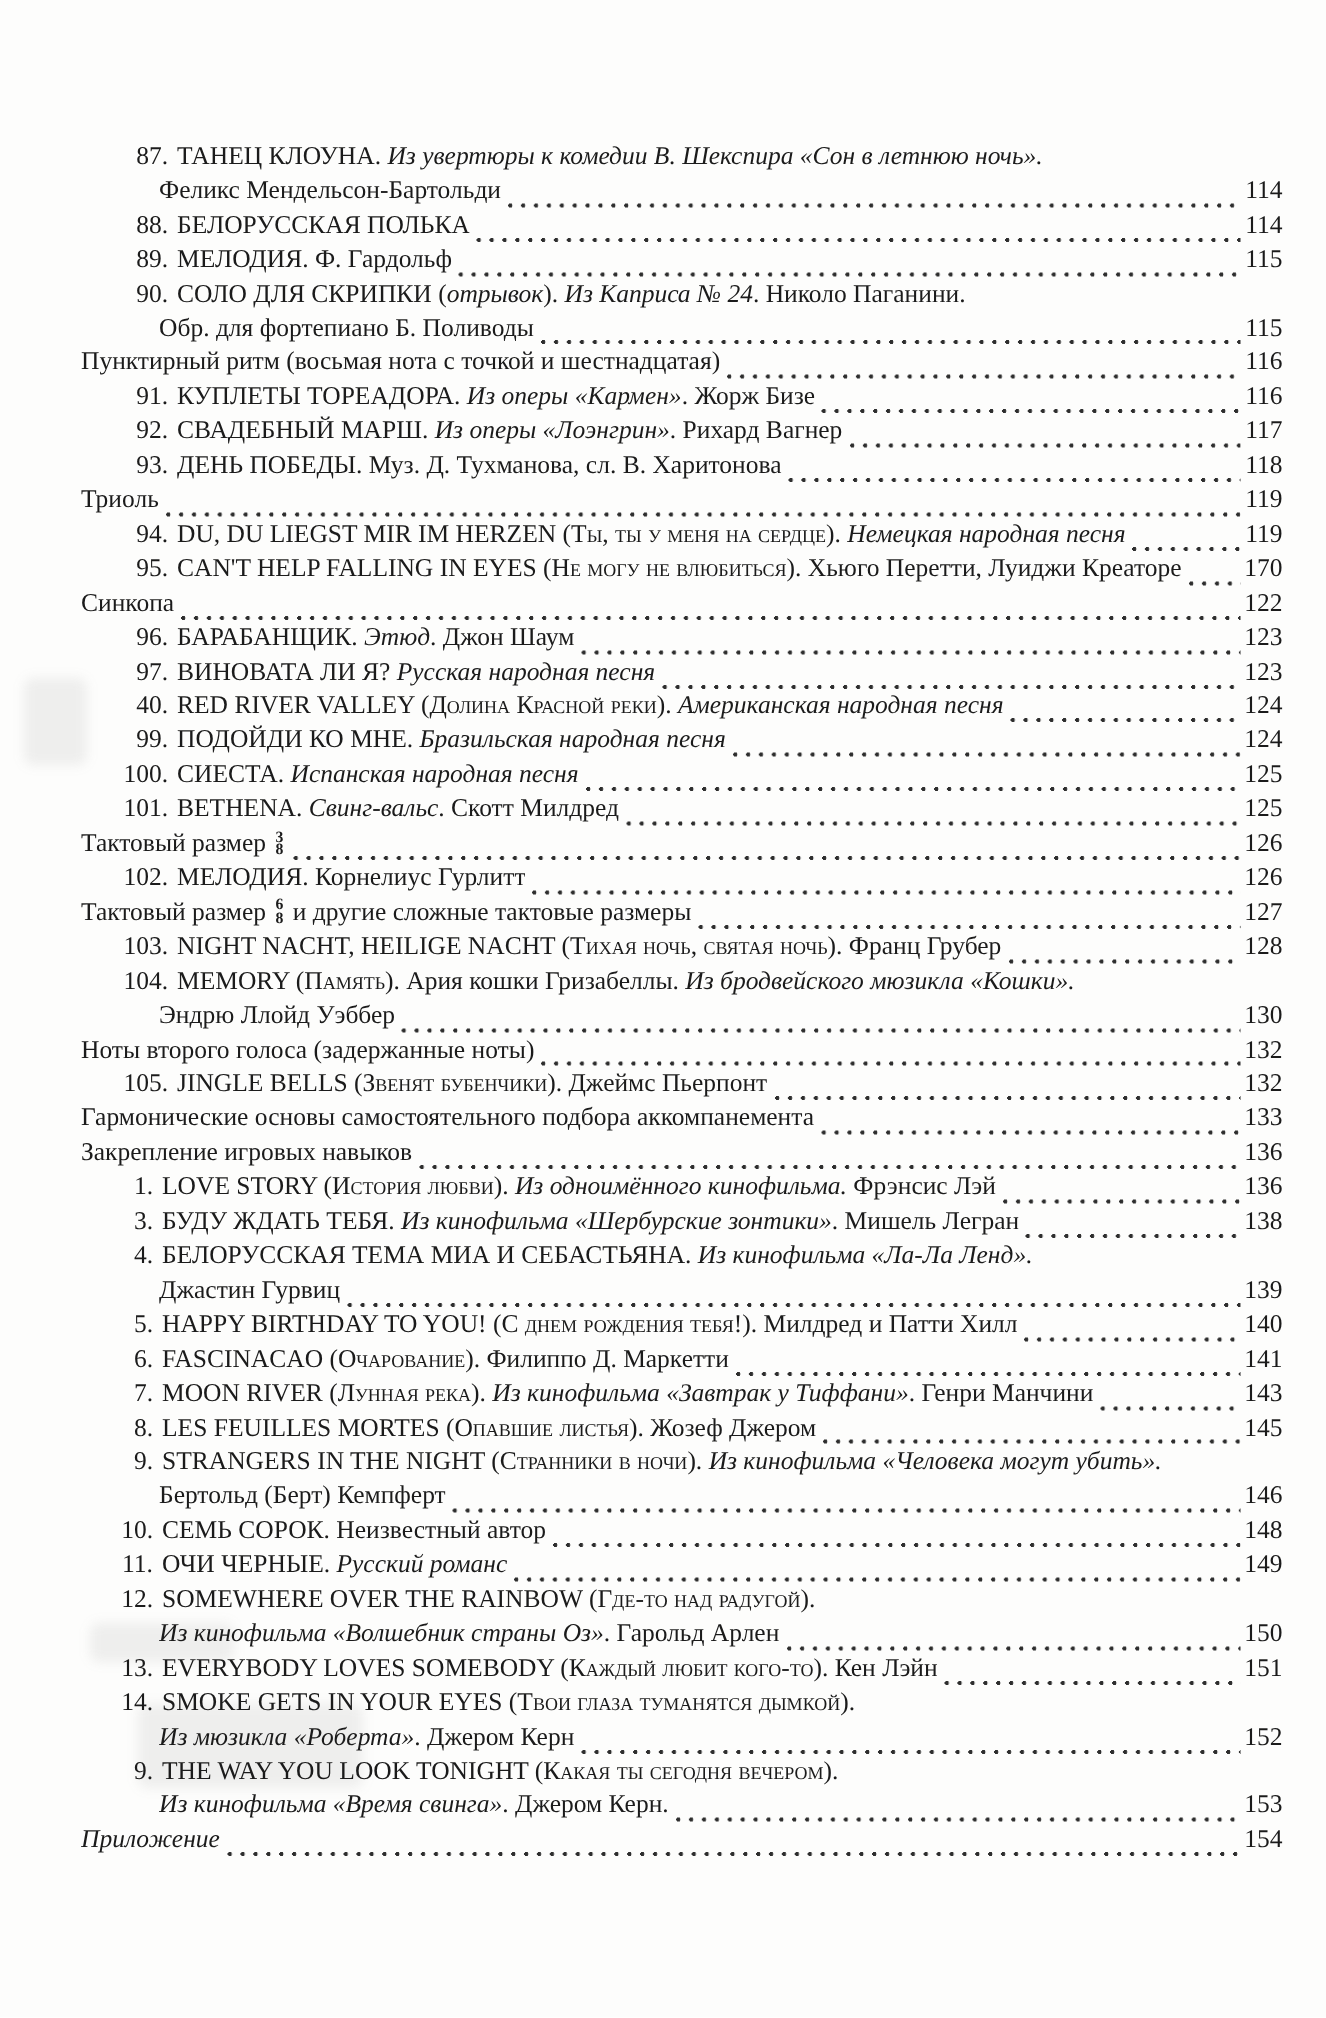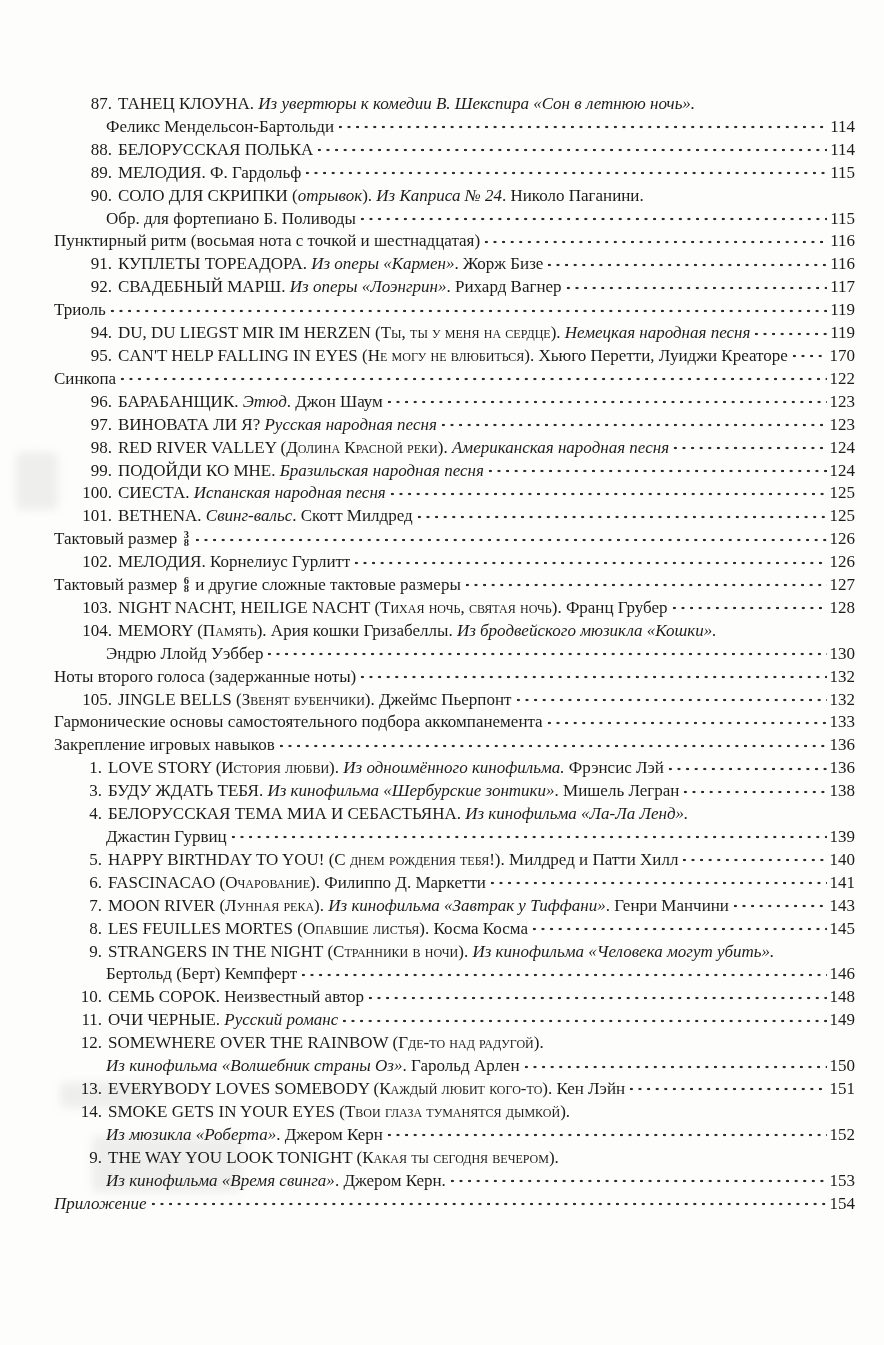--- a/index.html
+++ b/index.html
@@ -15,21 +15,21 @@
   }
   .toc {
     position: absolute;
     left: 0; top: 0;
     width: 100%;
     padding: 93px 29px 0 54px;
     box-sizing: border-box;
   }
   .row {
     display: flex;
-    align-items: center;
+    align-items: flex-end;
     height: 22.92px;
     line-height: 22.92px;
     white-space: nowrap;
   }
   .row .text { flex: 0 1 auto; min-width: 0; overflow: hidden; }
   .lv-cont { padding-left: 52px; }
   .num { display: inline-block; text-align: right; margin-right: 6px; }
   .lv-entry .num  { width: 58px; }
   .lv-entry2 .num { width: 48px; }
   .run-r { font-style: normal; }
@@ -110,20 +110,25 @@
       <div class="row lv-entry">
         <span class="text"><span class="num">91.</span><span class="run-r">КУПЛЕТЫ ТОРЕАДОРА. </span><span class="run-i">Из оперы «Кармен»</span><span class="run-r">. Жорж Бизе</span></span>
         <span class="dots"></span>
         <span class="pagenum">116</span>
       </div>
       <div class="row lv-entry">
         <span class="text"><span class="num">92.</span><span class="run-r">СВАДЕБНЫЙ МАРШ. </span><span class="run-i">Из оперы «Лоэнгрин»</span><span class="run-r">. Рихард Вагнер</span></span>
         <span class="dots"></span>
         <span class="pagenum">117</span>
       </div>
+      <div class="row lv-entry">
+        <span class="text"><span class="num">93.</span><span class="run-r">ДЕНЬ ПОБЕДЫ. Муз. Д. Тухманова, сл. В. Харитонова </span></span>
+        <span class="dots"></span>
+        <span class="pagenum">118</span>
+      </div>
       <div class="row lv-section">
         <span class="text"><span class="run-r">Триоль </span></span>
         <span class="dots"></span>
         <span class="pagenum">119</span>
       </div>
       <div class="row lv-entry">
         <span class="text"><span class="num">94.</span><span class="run-r">DU, DU LIEGST MIR IM HERZEN (</span><span class="run-sc">Ты, ты у меня на сердце</span><span class="run-r">). </span><span class="run-i">Немецкая народная песня</span></span>
         <span class="dots"></span>
         <span class="pagenum">119</span>
       </div>
@@ -141,21 +146,21 @@
         <span class="text"><span class="num">96.</span><span class="run-r">БАРАБАНЩИК. </span><span class="run-i">Этюд</span><span class="run-r">. Джон Шаум</span></span>
         <span class="dots"></span>
         <span class="pagenum">123</span>
       </div>
       <div class="row lv-entry">
         <span class="text"><span class="num">97.</span><span class="run-r">ВИНОВАТА ЛИ Я? </span><span class="run-i">Русская народная песня </span></span>
         <span class="dots"></span>
         <span class="pagenum">123</span>
       </div>
       <div class="row lv-entry">
-        <span class="text"><span class="num">98.</span><span class="run-r">RED RIVER VALLEY (</span><span class="run-sc">Долина Красной реки</span><span class="run-r">). </span><span class="run-i">Американская народная песня </span></span>
+        <span class="text"><span class="num">40.</span><span class="run-r">RED RIVER VALLEY (</span><span class="run-sc">Долина Красной реки</span><span class="run-r">). </span><span class="run-i">Американская народная песня </span></span>
         <span class="dots"></span>
         <span class="pagenum">124</span>
       </div>
       <div class="row lv-entry">
         <span class="text"><span class="num">99.</span><span class="run-r">ПОДОЙДИ КО МНЕ. </span><span class="run-i">Бразильская народная песня</span></span>
         <span class="dots"></span>
         <span class="pagenum">124</span>
       </div>
       <div class="row lv-entry">
         <span class="text"><span class="num">100.</span><span class="run-r">СИЕСТА. </span><span class="run-i">Испанская народная песня </span></span>
@@ -242,21 +247,21 @@
         <span class="text"><span class="num">6.</span><span class="run-r">FASCINACAO (</span><span class="run-sc">Очарование</span><span class="run-r">). Филиппо Д. Маркетти </span></span>
         <span class="dots"></span>
         <span class="pagenum">141</span>
       </div>
       <div class="row lv-entry2">
         <span class="text"><span class="num">7.</span><span class="run-r">MOON RIVER (</span><span class="run-sc">Лунная река</span><span class="run-r">). </span><span class="run-i">Из кинофильма «Завтрак у Тиффани»</span><span class="run-r">. Генри Манчини </span></span>
         <span class="dots"></span>
         <span class="pagenum">143</span>
       </div>
       <div class="row lv-entry2">
-        <span class="text"><span class="num">8.</span><span class="run-r">LES FEUILLES MORTES (</span><span class="run-sc">Опавшие листья</span><span class="run-r">). Косма Косма </span></span>
+        <span class="text"><span class="num">8.</span><span class="run-r">LES FEUILLES MORTES (</span><span class="run-sc">Опавшие листья</span><span class="run-r">). Жозеф Джером </span></span>
         <span class="dots"></span>
         <span class="pagenum">145</span>
       </div>
       <div class="row lv-entry2">
         <span class="text"><span class="num">9.</span><span class="run-r">STRANGERS IN THE NIGHT (</span><span class="run-sc">Странники в ночи</span><span class="run-r">). </span><span class="run-i">Из кинофильма «Человека могут убить».</span></span>
       </div>
       <div class="row lv-cont">
         <span class="text"><span class="run-r">Бертольд (Берт) Кемпферт </span></span>
         <span class="dots"></span>
         <span class="pagenum">146</span>

